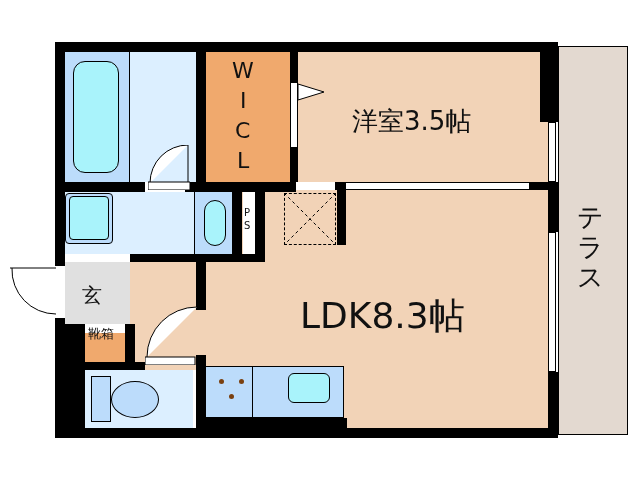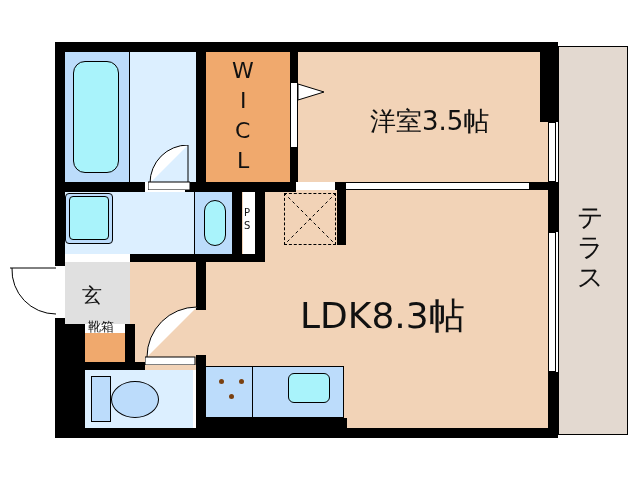--- a/index.html
+++ b/index.html
@@ -28,21 +28,21 @@
 <div class="abs" style="left:69px;top:196px;width:40px;height:44px;background:#a9f3fb;border:1px solid #000;border-radius:4px;"></div>
 <div class="abs" style="left:194px;top:192px;width:40px;height:62px;background:#bcdcfb;border-left:1px solid #000;"></div>
 <div class="abs" style="left:204px;top:200px;width:22px;height:46px;background:#a9f3fb;border:1px solid #000;border-radius:11px;"></div>
 <div class="abs" style="left:243px;top:192px;width:12px;height:62px;background:#fff;"></div>
 <div class="label" style="left:244px;top:207px;font-size:10px;">P</div>
 <div class="label" style="left:244px;top:220px;font-size:10px;">S</div>
 
 <div class="abs" style="left:65px;top:262px;width:65px;height:62px;background:#e0e0e0;"></div>
 <div class="label" style="left:82px;top:282px;font-size:20px;">玄</div>
 <div class="abs" style="left:85px;top:333px;width:40px;height:29px;background:#f0a96d;"></div>
-<div class="label" style="left:88px;top:318px;font-size:13px;">靴箱</div>
+<div class="label" style="left:88px;top:325px;font-size:13px;">靴箱</div>
 
 <div class="abs" style="left:85px;top:370px;width:108px;height:58px;background:#dcefff;"></div>
 <div class="abs" style="left:91px;top:376px;width:20px;height:46px;background:#bcdcfb;border:1px solid #000;"></div>
 <div class="abs" style="left:111px;top:381px;width:48px;height:37px;background:#bcdcfb;border:1px solid #000;border-radius:50%;"></div>
 
 <div class="abs" style="left:205px;top:366px;width:139px;height:52px;background:#bcdcfb;border:1px solid #000;"></div>
 <div class="abs" style="left:252px;top:366px;width:1px;height:52px;background:#000;"></div>
 <div class="abs" style="left:219px;top:379px;width:5px;height:5px;background:#7a4010;border-radius:50%;"></div>
 <div class="abs" style="left:239px;top:379px;width:5px;height:5px;background:#7a4010;border-radius:50%;"></div>
 <div class="abs" style="left:229px;top:394px;width:5px;height:5px;background:#7a4010;border-radius:50%;"></div>
@@ -96,14 +96,14 @@
   </svg>
 <svg class="abs" style="left:145px;top:305px;" width="55" height="60">
     <path d="M52,2 A50,50 0 0,0 2,52" fill="#fff" stroke="#000"></path>
     <rect x="0" y="52" width="50" height="8" fill="#fff" stroke="#000"></rect>
   </svg>
 
 <div class="label" style="left:232px;top:58px;font-size:22px;">W</div>
 <div class="label" style="left:240px;top:88px;font-size:22px;">I</div>
 <div class="label" style="left:235px;top:118px;font-size:22px;">C</div>
 <div class="label" style="left:237px;top:148px;font-size:22px;">L</div>
-<div class="label" style="left:352px;top:104px;font-size:26px;margin-left:18px;">洋室3.5帖</div>
+<div class="label" style="left:352px;top:104px;font-size:26px;">洋室3.5帖</div>
 <div class="label" style="left:300px;top:292px;font-size:36px;">LDK8.3帖</div>
 
 </body></html>

